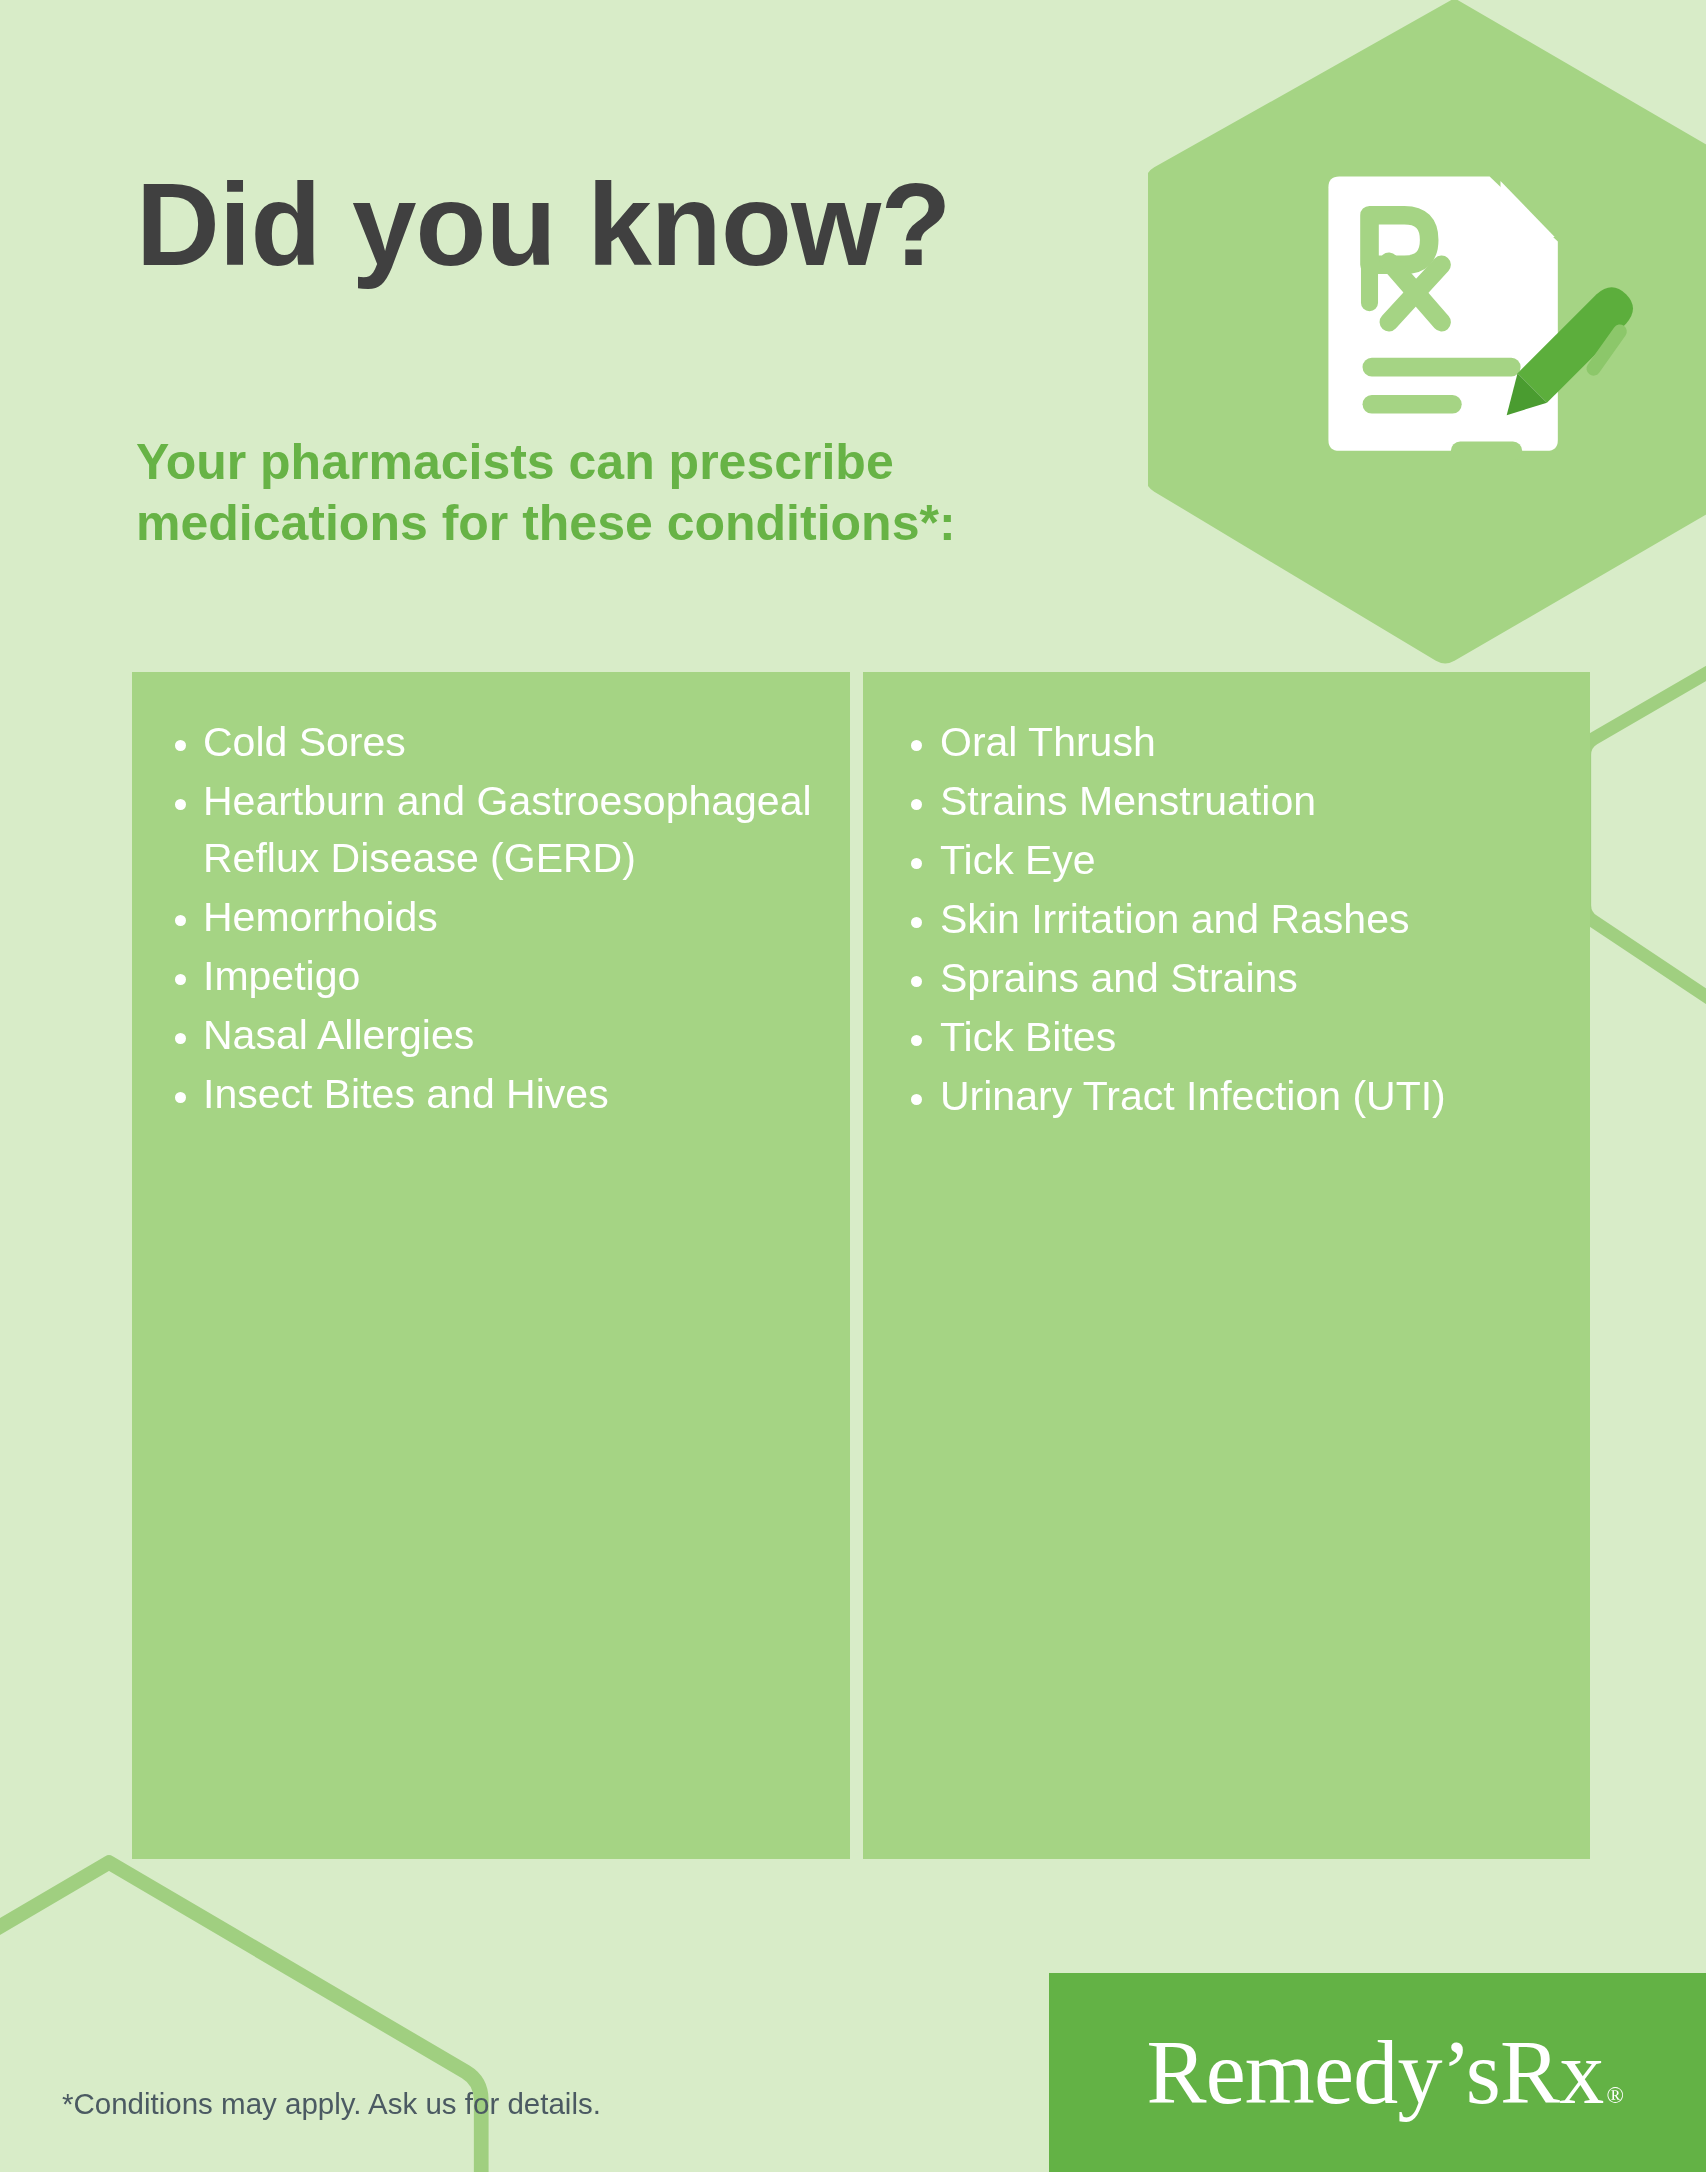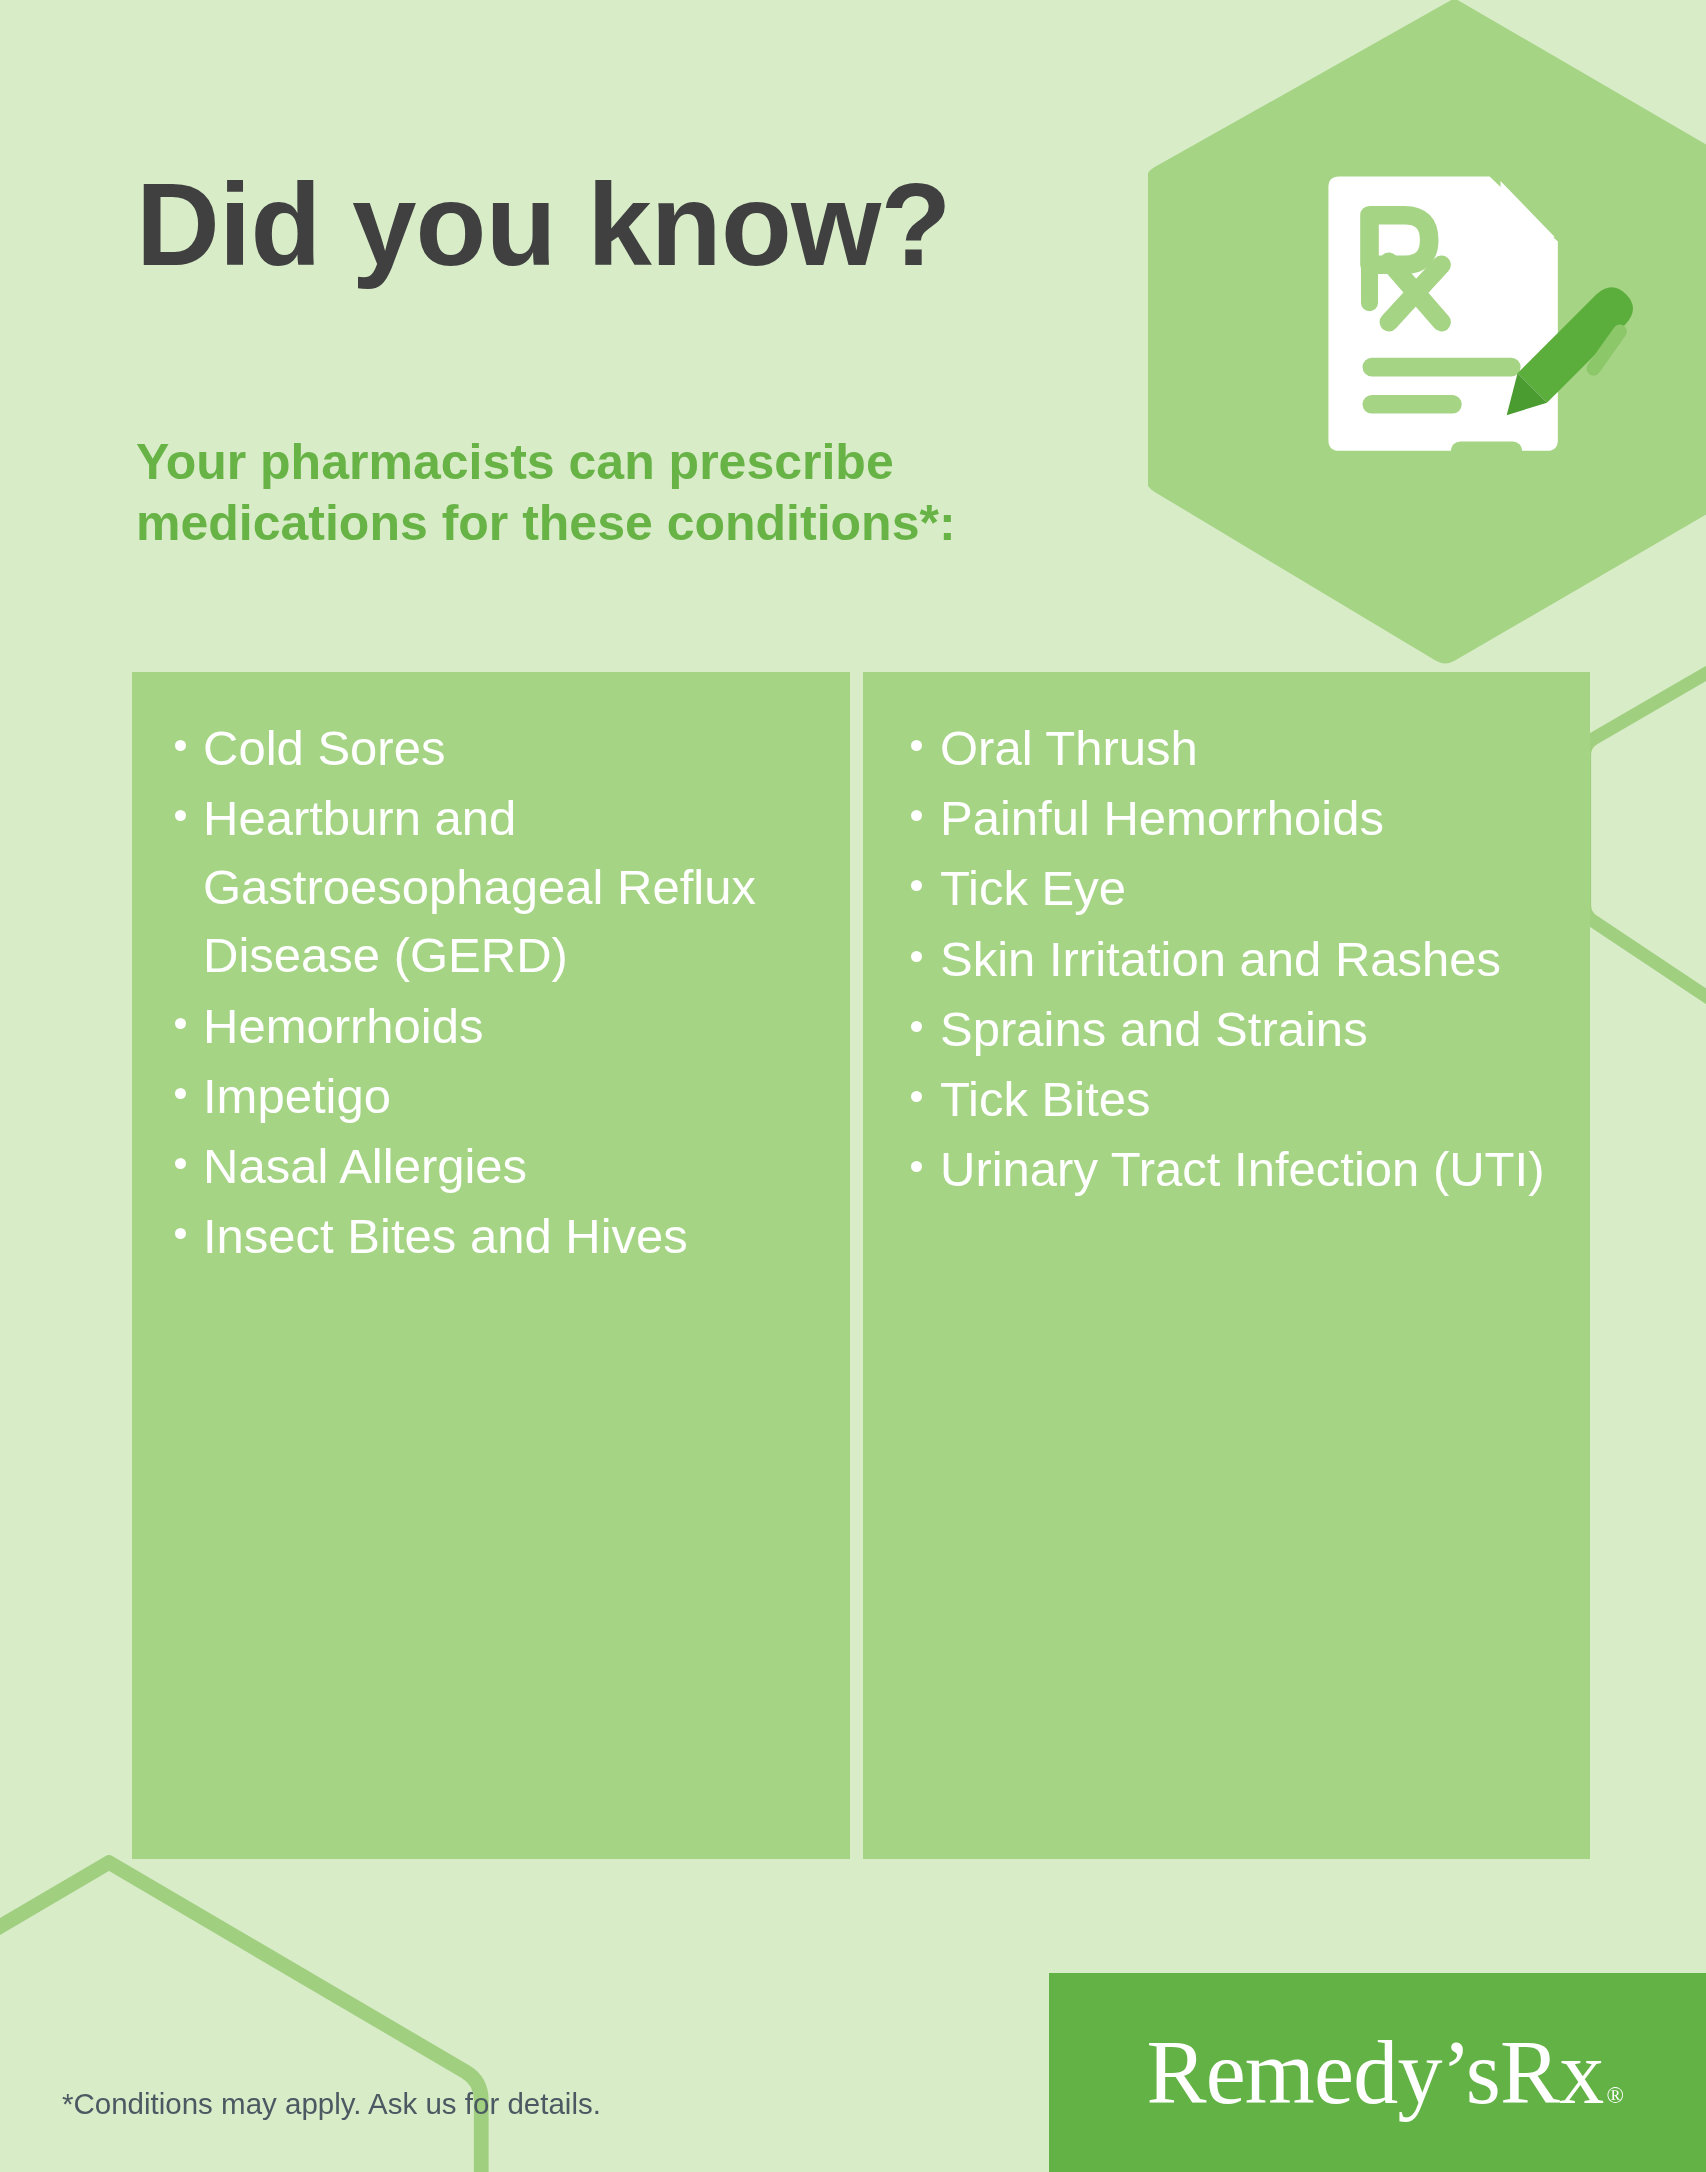--- a/index.html
+++ b/index.html
@@ -94,21 +94,21 @@
   }
 
   .cond-list {
     list-style: none;
     margin: 0;
     padding: 42px 0 0 0;
   }
   .cond-item {
     position: relative;
     color: #ffffff;
-    font-size: 49px;
+    font-size: 41px;
     line-height: 1.40;
     padding-left: 71px;
     margin: 0 0 1.6px 0;
     font-weight: 400;
   }
   .cond-item::before {
     content: "";
     position: absolute;
     left: 43px;
     top: 26px;
@@ -225,21 +225,21 @@
       <li class="cond-item">Hemorrhoids</li>
       <li class="cond-item">Impetigo</li>
       <li class="cond-item">Nasal Allergies</li>
       <li class="cond-item">Insect Bites and Hives</li>
     </ul>
   </div>
 
   <div id="panel-right" class="panel">
     <ul class="cond-list">
       <li class="cond-item">Oral Thrush</li>
-      <li class="cond-item">Painful Hemorrhoids</li>
+      <li class="cond-item">Strains Menstruation</li>
       <li class="cond-item">Tick Eye</li>
       <li class="cond-item">Skin Irritation and Rashes</li>
       <li class="cond-item">Sprains and Strains</li>
       <li class="cond-item">Tick Bites</li>
       <li class="cond-item">Urinary Tract Infection (UTI)</li>
     </ul>
   </div>
 
   <div id="footnote">*Conditions may apply. Ask us for details.</div>
 

